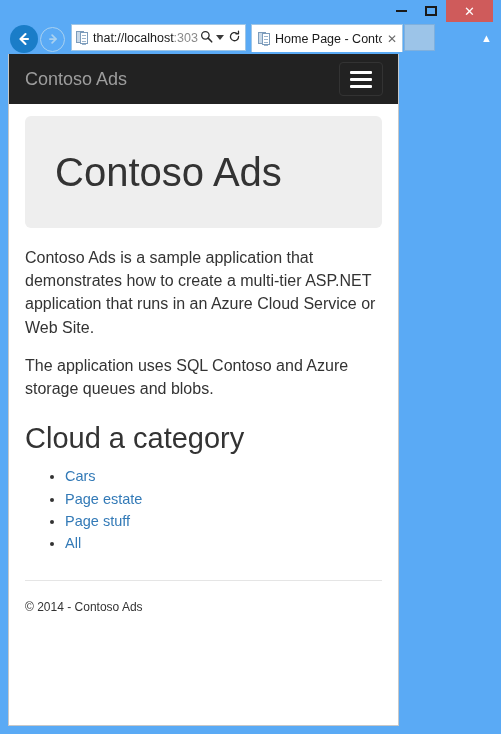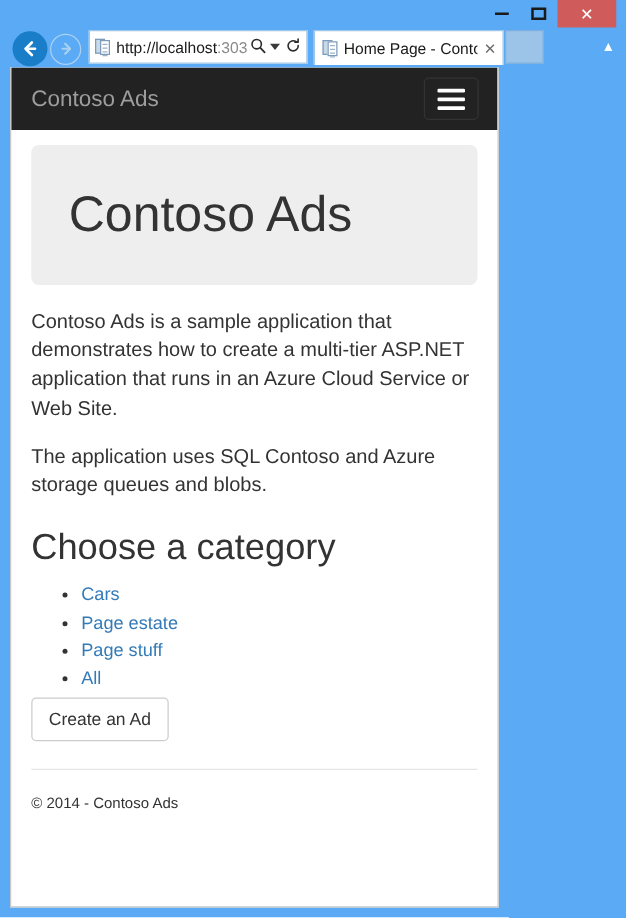--- a/index.html
+++ b/index.html
@@ -263,21 +263,21 @@
     font-weight: normal;
     color: #333333;
     margin: 22px 0 10px 0;
     line-height: 1.15;
   }
   h2.section.second { margin-top: 26px; }
 
   ul.catlist {
     list-style: disc;
     padding-left: 40px;
-    margin-bottom: 4px;
+    margin-bottom: 26px;
   }
   ul.catlist li {
     font-size: 14.5px;
     line-height: 1.52;
     color: #333333;
   }
   ul.catlist li a {
     color: #337ab7;
     text-decoration: none;
   }
@@ -343,21 +343,21 @@
     <div class="addressbar">
       <span class="page-icon">
         <span class="sheet-back"></span>
         <span class="sheet-front">
             <i></i>
             <i></i>
             <i></i>
             <i></i>
           </span>
       </span>
-      <span class="url"><b>http://localhost</b><span>:30351,</span></span>
+      <span class="url"><b>that://localhost</b><span>:30351,</span></span>
       <span class="addr-icons">
         <span class="ic">
           <svg width="13" height="13" viewBox="0 0 16 16">
             <circle cx="6.6" cy="6.6" r="4.6" fill="none" stroke="#2b2b2b" stroke-width="1.6"></circle>
             <path d="M10 10 L14.4 14.6" stroke="#2b2b2b" stroke-width="1.8" stroke-linecap="round"></path>
           </svg>
         </span>
         <span class="caret-dn"></span>
         <span class="ic">
           <svg width="13" height="13" viewBox="0 0 16 16">
@@ -405,28 +405,27 @@
 
       <div class="jumbotron">
         <h1>Contoso Ads</h1>
       </div>
 
       <div class="body-copy">
         <p>Contoso Ads is a sample application that demonstrates how to create a multi-tier ASP.NET application that runs in an Azure Cloud Service or Web Site.</p>
         <p>The application uses SQL Contoso and Azure storage queues and blobs.</p>
       </div>
 
-      <h2 class="section">Choose a category</h2>
+      <h2 class="section">Cloud a category</h2>
       <ul class="catlist">
         <li><a href="#">Cars</a></li>
         <li><a href="#">Page estate</a></li>
         <li><a href="#">Page stuff</a></li>
         <li><a href="#">All</a></li>
       </ul>
 
-      <a class="btn-default" href="#">Create an Ad</a>
 
       <hr class="footer-rule">
       <div class="footer-text">© 2014 - Contoso Ads</div>
 
     </div>
   </div>
 </div>
 
 </body></html>

